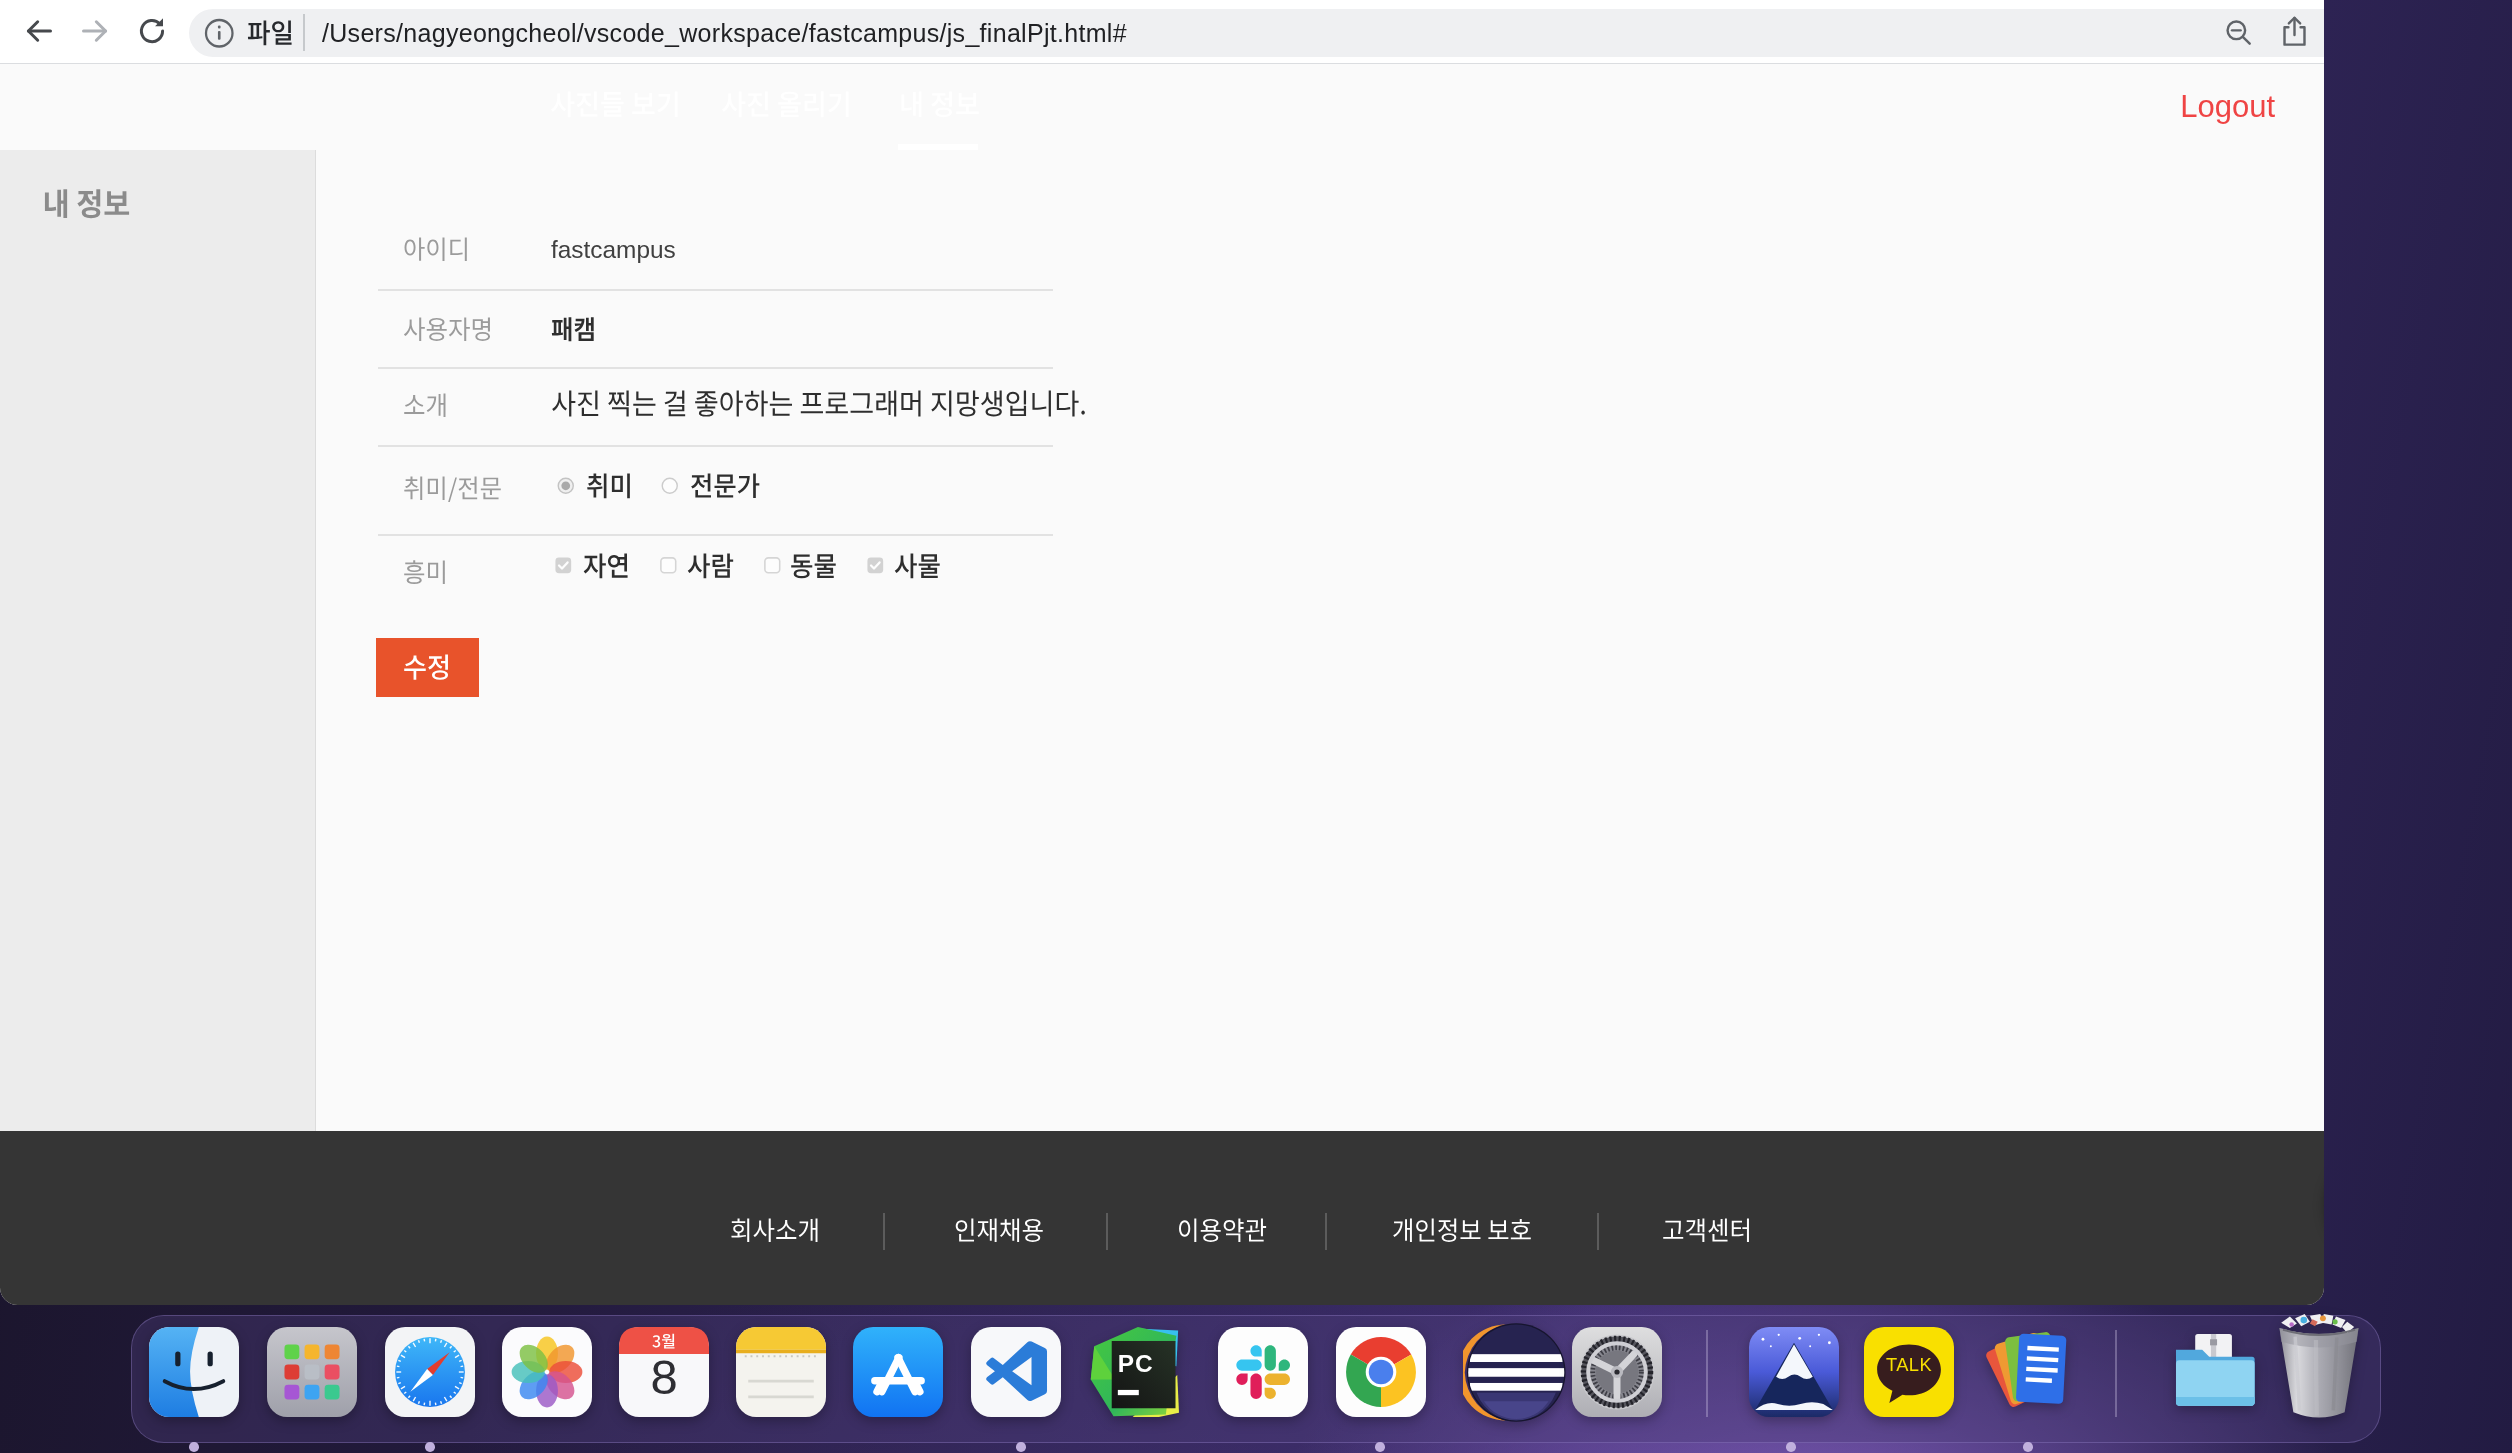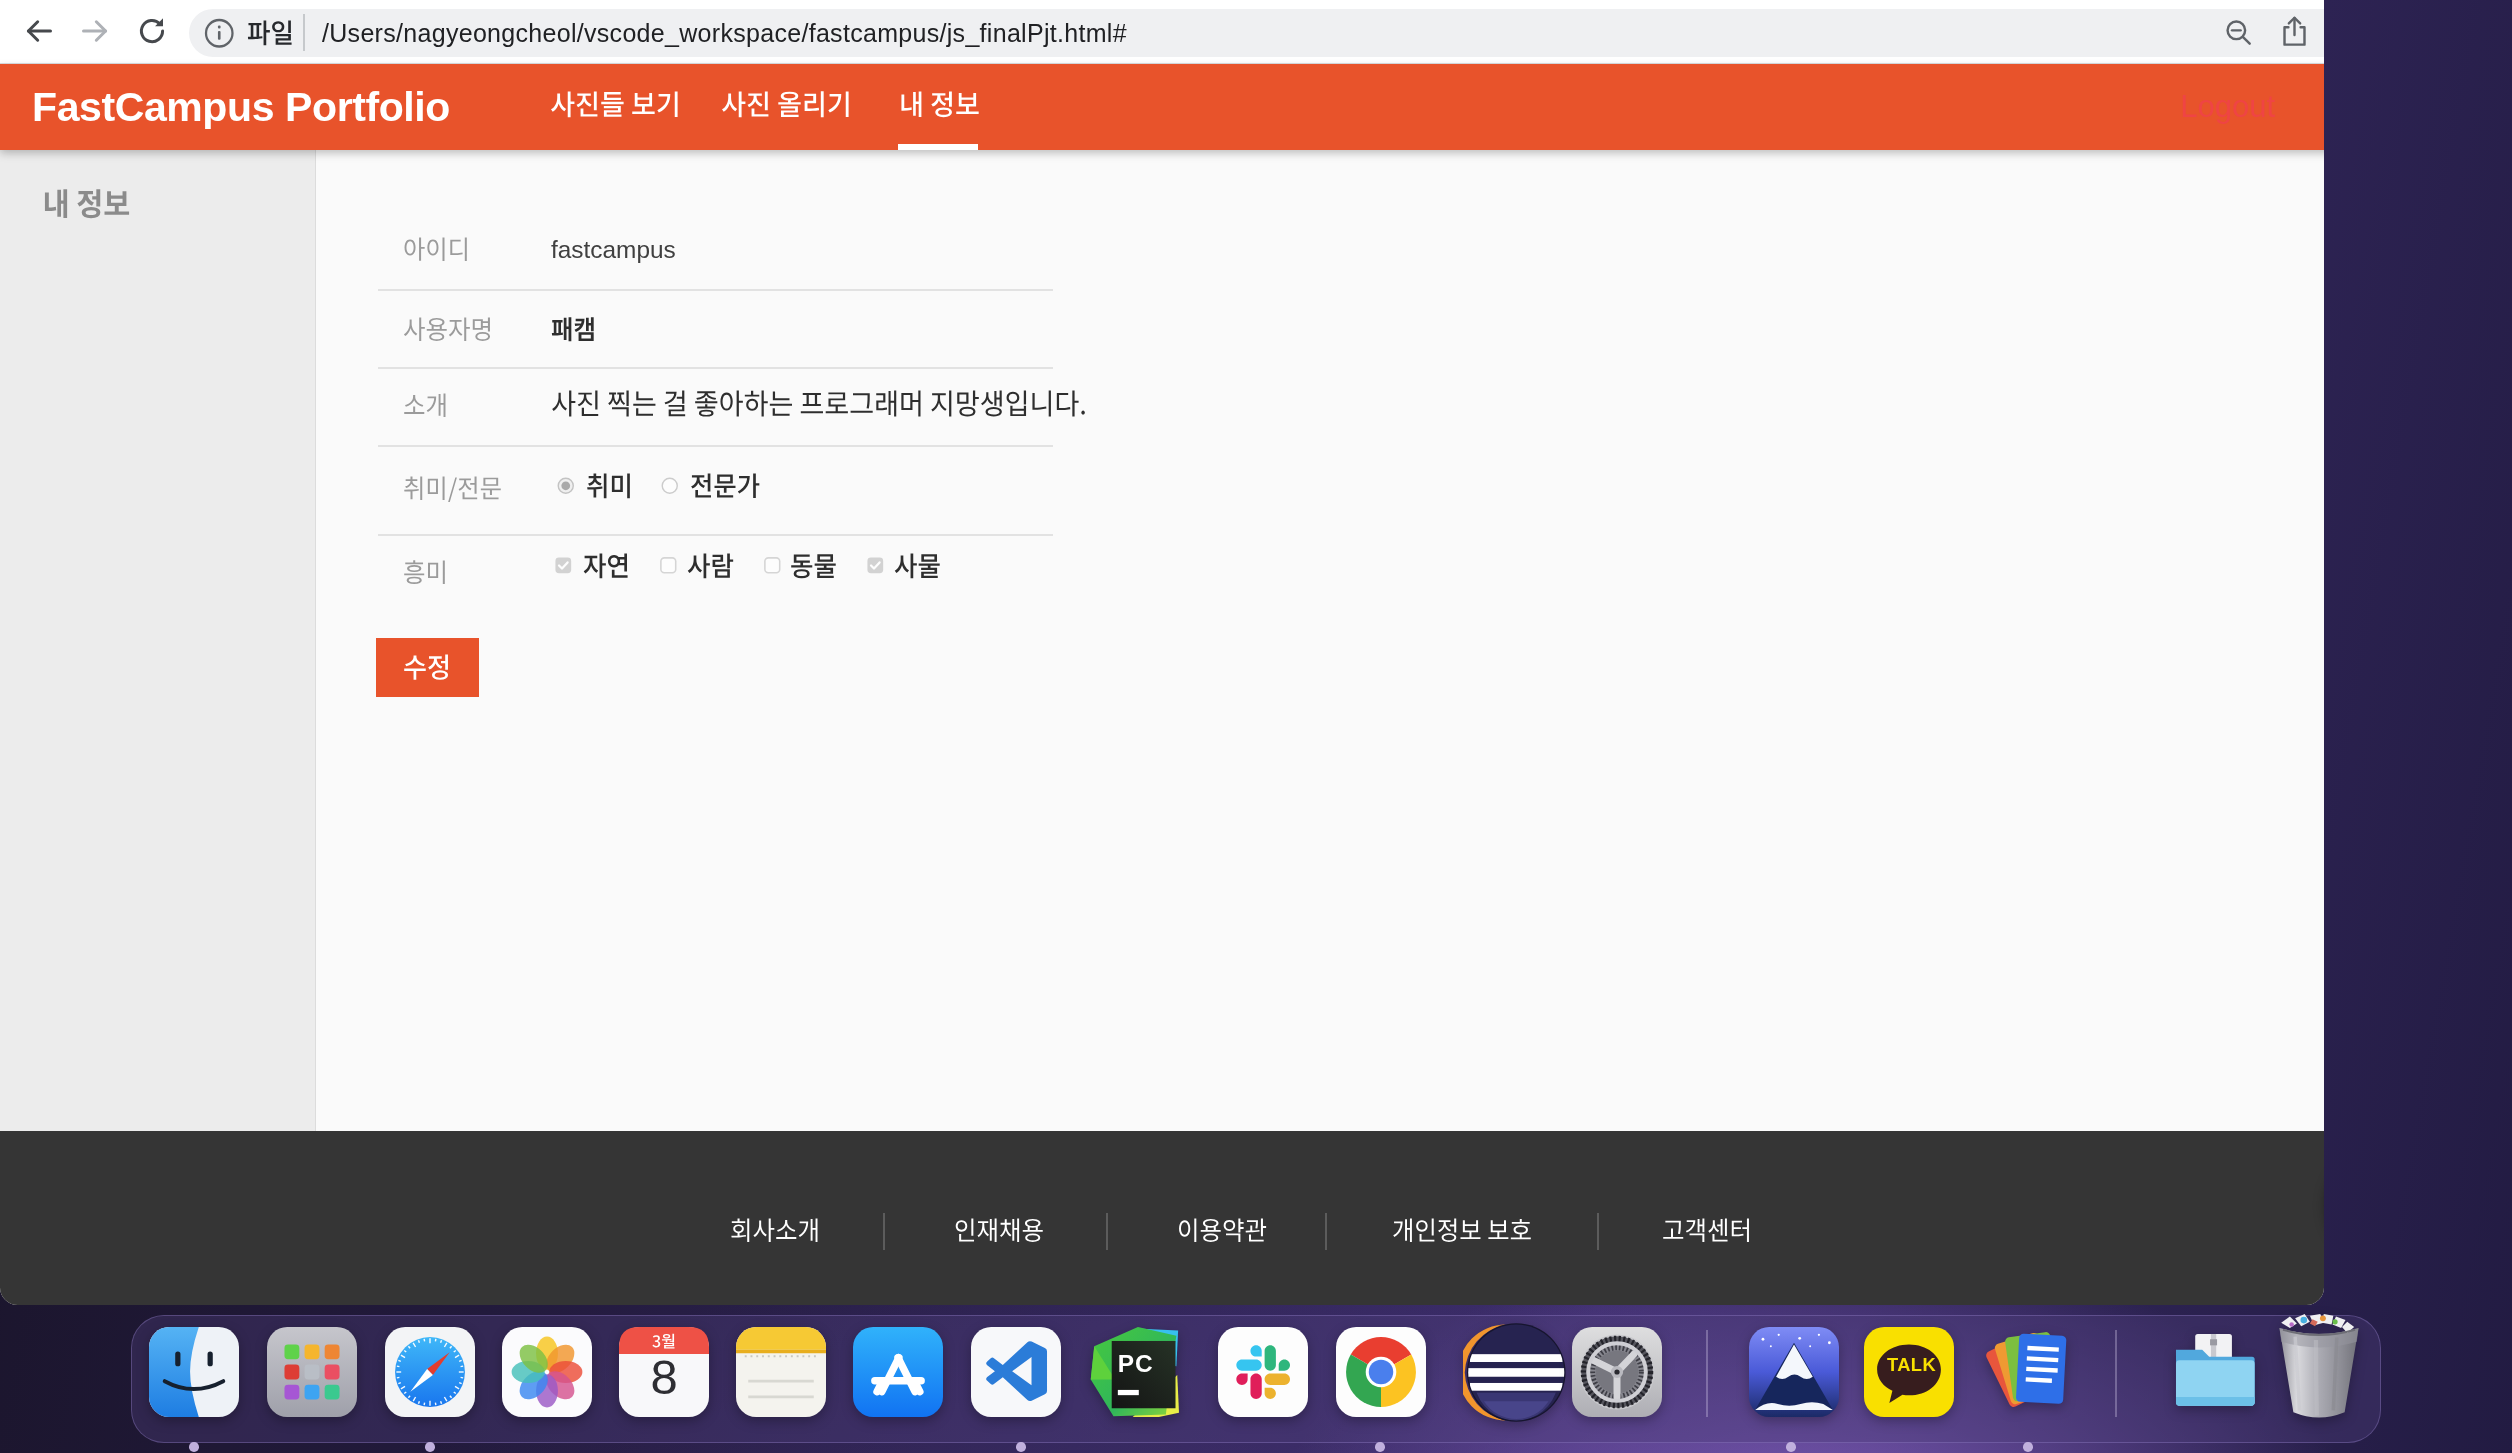--- a/index.html
+++ b/index.html
@@ -107,23 +107,20 @@
 </g>
       </svg>
 <svg class="abs" style="left:2479px;top:14px" width="12.2" height="37" viewBox="0 0 14 42">
 <g fill="#26292c">
           <circle cx="7" cy="7" r="3.3"></circle>
           <circle cx="7" cy="21" r="3.3"></circle>
           <circle cx="7" cy="35" r="3.3"></circle>
         </g>
       </svg>
 </div>
-<div class="header">
-<div class="title">FastCampus Portfolio</div>
-</div>
 <div class="k" style="left:550px;top:90px"><svg width="131" height="29" viewBox="0 -28.4 149.6 33.2">
         <path d="M8.107124389648437 -24.379884458007812H10.745836669921875V-19.550326948242187Q10.745836669921875 -16.981445952148437 10.213255950927735 -14.526049401855468Q9.680675231933593 -12.0706528515625 8.662014739990234 -9.938300747070311Q7.643354248046875 -7.805948642578125 6.190694702148438 -6.150748144531249Q4.73803515625 -4.495547646484375 2.9152374267578125 -3.527058754882812L0.94860302734375 -6.242948168945312Q2.6052412109375 -7.078608417968749 3.931421173095703 -8.483627185058593Q5.257601135253906 -9.888645952148437 6.19132192993164 -11.68763755859375Q7.125042724609375 -13.486629165039062 7.616083557128906 -15.497115092773436Q8.107124389648437 -17.50760102050781 8.107124389648437 -19.550326948242187ZM8.720922119140624 -24.379884458007812H11.342274475097657V-19.550326948242187Q11.342274475097657 -17.586266699218747 11.814095458984376 -15.658315092773435Q12.285916442871093 -13.730363486328123 13.19855746459961 -12.010037558593748Q14.111198486328124 -10.289711630859374 15.383438751220703 -8.940145703125Q16.655679016113282 -7.590579775390625 18.242877502441406 -6.769105205078125L16.25888317871094 -4.0712701123046875Q14.491885070800782 -5.025573325195312 13.101845184326173 -6.618228144531249Q11.711805297851562 -8.210882963867187 10.738404541015624 -10.271662229003905Q9.765003784179687 -12.332441494140625 9.242962951660155 -14.698210883789061Q8.720922119140624 -17.063980273437497 8.720922119140624 -19.550326948242187ZM20.11900567626953 -26.795306674804685H23.381435913085937V2.6656009960937497H20.11900567626953ZM22.651077880859376 -15.142479028320311H27.77847863769531V-12.315683935546874H22.651077880859376Z M37.187604919433596 -23.55196346191406H39.87839697265625V-20.770293349609375Q39.87839697265625 -18.038921494140624 38.9322763671875 -15.643490871582031Q37.98615576171875 -13.248060249023437 36.19993591308594 -11.45487259033203Q34.413716064453126 -9.661684931640623 31.870478637695314 -8.751227646484374L30.201443481445313 -11.409085454101561Q32.447081665039065 -12.204768417968749 33.99956219482422 -13.64138273925781Q35.55204272460937 -15.077997060546874 36.36982382202149 -16.931152614746093Q37.187604919433596 -18.784308168945312 37.187604919433596 -20.770293349609375ZM37.846042724609376 -23.55196346191406H40.502114929199216V-20.770293349609375Q40.502114929199216 -19.35689088378906 40.964015686035154 -18.012482490234373Q41.42591644287109 -16.668074096679685 42.32181719970703 -15.493248417968749Q43.21771795654297 -14.318422739257812 44.500498107910154 -13.402806936035155Q45.78327825927734 -12.4871911328125 47.425037048339846 -11.93137384765625L45.76964196777344 -9.309624682617187Q43.278484313964846 -10.1736562890625 41.51148431396484 -11.872058269042968Q39.74448431396485 -13.570460249023437 38.79526351928711 -15.86917087158203Q37.846042724609376 -18.167881494140623 37.846042724609376 -20.770293349609375ZM31.070680908203123 -24.520450385742187H46.53595916748047V-21.801981220703123H31.070680908203123ZM50.0402060546875 -26.781120996093748H53.3026362915039V-5.356997534179687H50.0402060546875ZM34.81052325439453 -0.66413927734375H54.103677124023434V2.0723842089843747H34.81052325439453ZM34.81052325439453 -7.330085927734374H38.04195349121093V0.6267456787109374H34.81052325439453Z M58.487081665039064 -14.894874096679686H84.09679772949218V-12.194459252929686H58.487081665039064ZM61.77804272460938 -19.607069663085937H81.05135803222656V-16.924709140624998H61.77804272460938ZM61.77804272460938 -26.018964956054685H80.77979772949219V-23.314681469726562H64.99211303710938V-17.36188346191406H61.77804272460938ZM61.475482421875 -10.036953100585936H80.85295727539062V-2.7171901123046873H64.73047296142578V0.4655496142578125H61.533762573242186V-5.1648444580078126H77.65624688720703V-7.444864184570312H61.475482421875ZM61.533762573242186 -0.2695219921875H81.66143780517578V2.3586755664062498H61.533762573242186Z M93.96472174072265 -3.71146470703125H119.62899810791015V-0.938832578125H93.96472174072265ZM105.12968469238281 -10.439311606445312H108.36111492919922V-2.9892898876953122H105.12968469238281ZM96.84152325439453 -24.82350717285156H100.06923364257813V-19.886914594726562H113.45876635742187V-24.82350717285156H116.67283666992188V-9.638471108398436H96.84152325439453ZM100.06923364257813 -17.190368393554685V-12.3569402734375H113.45876635742187V-17.190368393554685Z M142.6272858276367 -26.81336099609375H145.87607598876951V2.6475466748046874H142.6272858276367ZM134.29572741699218 -23.69381828125H137.5097977294922Q137.5097977294922 -20.413077534179685 136.82531719970703 -17.40573135742187Q136.14083666992187 -14.39838518066406 134.61749621582032 -11.71408344970703Q133.09415576171875 -9.02978171875 130.5874962158203 -6.7413871484375Q128.08083666992187 -4.4529925781249995 124.4228385620117 -2.6101550439453125L122.7054434814453 -5.3002528515625Q126.80860302734374 -7.353295815429687 129.36424404907225 -9.995042478027344Q131.91988507080077 -12.636789140625 133.10780624389648 -15.913018767089842Q134.29572741699218 -19.189248393554685 134.29572741699218 -23.109631606445312ZM124.10664196777343 -23.69381828125H135.7589221191406V-20.975349116210936H124.10664196777343Z" fill="#ffffff"></path>
       </svg></div>
 <div class="k" style="left:721px;top:90px"><svg width="131" height="29" viewBox="0 -28.4 149.6 33.2">
         <path d="M8.107124389648437 -24.379884458007812H10.745836669921875V-19.550326948242187Q10.745836669921875 -16.981445952148437 10.213255950927735 -14.526049401855468Q9.680675231933593 -12.0706528515625 8.662014739990234 -9.938300747070311Q7.643354248046875 -7.805948642578125 6.190694702148438 -6.150748144531249Q4.73803515625 -4.495547646484375 2.9152374267578125 -3.527058754882812L0.94860302734375 -6.242948168945312Q2.6052412109375 -7.078608417968749 3.931421173095703 -8.483627185058593Q5.257601135253906 -9.888645952148437 6.19132192993164 -11.68763755859375Q7.125042724609375 -13.486629165039062 7.616083557128906 -15.497115092773436Q8.107124389648437 -17.50760102050781 8.107124389648437 -19.550326948242187ZM8.720922119140624 -24.379884458007812H11.342274475097657V-19.550326948242187Q11.342274475097657 -17.586266699218747 11.814095458984376 -15.658315092773435Q12.285916442871093 -13.730363486328123 13.19855746459961 -12.010037558593748Q14.111198486328124 -10.289711630859374 15.383438751220703 -8.940145703125Q16.655679016113282 -7.590579775390625 18.242877502441406 -6.769105205078125L16.25888317871094 -4.0712701123046875Q14.491885070800782 -5.025573325195312 13.101845184326173 -6.618228144531249Q11.711805297851562 -8.210882963867187 10.738404541015624 -10.271662229003905Q9.765003784179687 -12.332441494140625 9.242962951660155 -14.698210883789061Q8.720922119140624 -17.063980273437497 8.720922119140624 -19.550326948242187ZM20.11900567626953 -26.795306674804685H23.381435913085937V2.6656009960937497H20.11900567626953ZM22.651077880859376 -15.142479028320311H27.77847863769531V-12.315683935546874H22.651077880859376Z M37.187604919433596 -23.55196346191406H39.87839697265625V-20.770293349609375Q39.87839697265625 -18.038921494140624 38.9322763671875 -15.643490871582031Q37.98615576171875 -13.248060249023437 36.19993591308594 -11.45487259033203Q34.413716064453126 -9.661684931640623 31.870478637695314 -8.751227646484374L30.201443481445313 -11.409085454101561Q32.447081665039065 -12.204768417968749 33.99956219482422 -13.64138273925781Q35.55204272460937 -15.077997060546874 36.36982382202149 -16.931152614746093Q37.187604919433596 -18.784308168945312 37.187604919433596 -20.770293349609375ZM37.846042724609376 -23.55196346191406H40.502114929199216V-20.770293349609375Q40.502114929199216 -19.35689088378906 40.964015686035154 -18.012482490234373Q41.42591644287109 -16.668074096679685 42.32181719970703 -15.493248417968749Q43.21771795654297 -14.318422739257812 44.500498107910154 -13.402806936035155Q45.78327825927734 -12.4871911328125 47.425037048339846 -11.93137384765625L45.76964196777344 -9.309624682617187Q43.278484313964846 -10.1736562890625 41.51148431396484 -11.872058269042968Q39.74448431396485 -13.570460249023437 38.79526351928711 -15.86917087158203Q37.846042724609376 -18.167881494140623 37.846042724609376 -20.770293349609375ZM31.070680908203123 -24.520450385742187H46.53595916748047V-21.801981220703123H31.070680908203123ZM50.0402060546875 -26.781120996093748H53.3026362915039V-5.356997534179687H50.0402060546875ZM34.81052325439453 -0.66413927734375H54.103677124023434V2.0723842089843747H34.81052325439453ZM34.81052325439453 -7.330085927734374H38.04195349121093V0.6267456787109374H34.81052325439453Z M76.57496484375 -17.250975815429687H79.8063950805664V-13.313827172851562H76.57496484375ZM78.24275973510743 -26.48451260253906Q83.00435803222656 -26.48451260253906 85.66663723754883 -25.178792602539062Q88.32891644287109 -23.87307260253906 88.32891644287109 -21.433149638671875Q88.32891644287109 -18.979040996093747 85.66663723754883 -17.664293835449214Q83.00435803222656 -16.349546674804685 78.24275973510743 -16.349546674804685Q73.48116143798828 -16.349546674804685 70.8102022705078 -17.664293835449214Q68.13924310302734 -18.979040996093747 68.13924310302734 -21.433149638671875Q68.13924310302734 -23.87307260253906 70.8102022705078 -25.178792602539062Q73.48116143798828 -26.48451260253906 78.24275973510743 -26.48451260253906ZM78.22728675908628 -23.978826650390623Q76.04919848632812 -23.978826650390623 74.54693685913085 -23.68673134521484Q73.0446752319336 -23.39463604003906 72.2752540588379 -22.834948144531246Q71.5058328857422 -22.275260249023436 71.5058328857422 -21.433149638671875Q71.5058328857422 -20.59103902832031 72.2752540588379 -20.0152311328125Q73.0446752319336 -19.439423237304688 74.54693685913085 -19.15635509277344Q76.04919848632812 -18.873286948242185 78.22728675908628 -18.873286948242185Q80.4326011352539 -18.873286948242185 81.92804272460938 -19.15635509277344Q83.42348431396485 -19.439423237304688 84.19290548706056 -20.0152311328125Q84.96232666015625 -20.59103902832031 84.96232666015625 -21.433149638671875Q84.96232666015625 -22.275260249023436 84.19290548706056 -22.834948144531246Q83.42348431396485 -23.39463604003906 81.92804272460938 -23.68673134521484Q80.4326011352539 -23.978826650390623 78.22728675908628 -23.978826650390623ZM65.42736181640625 -14.417722490234373H91.03707788085937V-11.717307646484374H65.42736181640625ZM68.450482421875 -9.666838530273436H87.82795727539062V-2.586941220703125H71.70547296142578V0.562267646484375H68.5087625732422V-4.998486923828125H84.63124688720703V-7.110858256835937H68.450482421875ZM68.5087625732422 -0.19730470703125H88.63643780517577V2.3947842089843747H68.5087625732422Z M114.0899259033203 -26.83141531738281H117.33871606445312V2.7017096386718746H114.0899259033203ZM95.54820227050782 -7.087636562499999H97.96868090820313Q100.41643969726562 -7.087636562499999 102.65401947021483 -7.168236562499999Q104.89159924316405 -7.248836562499999 107.1242198486328 -7.472582241210937Q109.35684045410156 -7.696327919921875 111.74136181640625 -8.097393598632811L112.07368090820313 -5.357001469726562Q108.41939886474609 -4.712201469726562 105.06953894042968 -4.5045757910156246Q101.71967901611328 -4.296950112304687 97.96868090820313 -4.296950112304687H95.54820227050782ZM95.48992211914062 -24.182575815429686H108.70955841064453V-13.27256689941406H98.83171228027344V-6.032746674804687H95.54820227050782V-15.97298174316406H105.4086884765625V-21.446052329101562H95.48992211914062Z M142.6272858276367 -26.81336099609375H145.87607598876951V2.6475466748046874H142.6272858276367ZM134.29572741699218 -23.69381828125H137.5097977294922Q137.5097977294922 -20.413077534179685 136.82531719970703 -17.40573135742187Q136.14083666992187 -14.39838518066406 134.61749621582032 -11.71408344970703Q133.09415576171875 -9.02978171875 130.5874962158203 -6.7413871484375Q128.08083666992187 -4.4529925781249995 124.4228385620117 -2.6101550439453125L122.7054434814453 -5.3002528515625Q126.80860302734374 -7.353295815429687 129.36424404907225 -9.995042478027344Q131.91988507080077 -12.636789140625 133.10780624389648 -15.913018767089842Q134.29572741699218 -19.189248393554685 134.29572741699218 -23.109631606445312ZM124.10664196777343 -23.69381828125H135.7589221191406V-20.975349116210936H124.10664196777343Z" fill="#ffffff"></path>
       </svg></div>
 <div class="k" style="left:899px;top:90px"><svg width="81" height="29" viewBox="0 -28.4 92.5 33.2">
         <path d="M22.426645751953124 -26.81336099609375H25.532836669921874V2.6475466748046874H22.426645751953124ZM18.138719848632814 -15.099921992187499H23.267363708496095V-12.349212827148436H18.138719848632814ZM16.046846130371094 -26.220144208984372H19.08731719970703V1.194166923828125H16.046846130371094ZM2.677163330078125 -23.380444458007812H5.922233642578125V-6.37449185546875H2.677163330078125ZM2.677163330078125 -7.6847219921875H4.553282043457031Q6.691042724609375 -7.6847219921875 9.098502838134765 -7.851080510253906Q11.505962951660155 -8.017439028320313 14.222803405761718 -8.575836064453124L14.547682800292968 -5.662638007812499Q11.720482421875 -5.104240971679687 9.24544253540039 -4.93788245361328Q6.770402648925781 -4.771523935546875 4.553282043457031 -4.771523935546875H2.677163330078125Z M52.141998107910155 -19.402027670898438H58.08780340576172V-16.629395541992185H52.141998107910155ZM57.136725524902346 -26.795306674804685H60.399155761718745V-9.267065678710937H57.136725524902346ZM50.959038940429686 -8.481697783203124Q53.92635803222656 -8.481697783203124 56.059777313232416 -7.822067658691406Q58.19319659423828 -7.162437534179687 59.34949621582031 -5.918618767089843Q60.505795837402346 -4.674799999999999 60.505795837402346 -2.9041797509765623Q60.505795837402346 -0.25147357421875 57.95015670776367 1.203839514160156Q55.394517578125 2.6591526025390624 50.959038940429686 2.6591526025390624Q46.523560302734374 2.6591526025390624 43.961101135253905 1.203839514160156Q41.398641967773436 -0.25147357421875 41.398641967773436 -2.9041797509765623Q41.398641967773436 -4.674799999999999 42.554941589355465 -5.918618767089843Q43.7112412109375 -7.162437534179687 45.86016049194336 -7.822067658691406Q48.009079772949214 -8.481697783203124 50.959038940429686 -8.481697783203124ZM50.959038940429686 -5.885740224609375Q48.95023742675781 -5.885740224609375 47.539115875244136 -5.541416276855468Q46.12799432373046 -5.1970923291015625 45.37903326416015 -4.541974309082031Q44.63007220458984 -3.8868562890624996 44.63007220458984 -2.9041797509765623Q44.63007220458984 -1.953743212890625 45.37903326416015 -1.2895980322265626Q46.12799432373046 -0.6254528515625 47.539115875244136 -0.28112890380859373Q48.95023742675781 0.0631950439453125 50.959038940429686 0.0631950439453125Q52.96784045410156 0.0631950439453125 54.37214196777344 -0.28112890380859373Q55.77644348144531 -0.6254528515625 56.525404541015625 -1.2895980322265626Q57.27436560058594 -1.953743212890625 57.27436560058594 -2.9041797509765623Q57.27436560058594 -3.8868562890624996 56.525404541015625 -4.541974309082031Q55.77644348144531 -5.1970923291015625 54.37214196777344 -5.541416276855468Q52.96784045410156 -5.885740224609375 50.959038940429686 -5.885740224609375ZM43.835244995117186 -23.839543710937498H46.49131719970703V-21.688487919921872Q46.49131719970703 -18.93906174316406 45.55573648071289 -16.493336799316406Q44.62015576171875 -14.04761185546875 42.849435913085934 -12.204129875488281Q41.07871606445312 -10.360647895507812 38.56647863769531 -9.417950610351562L36.91480340576172 -12.093862739257812Q38.57392211914062 -12.696105703125 39.86042211914062 -13.706507185058593Q41.146922119140626 -14.716908666992186 42.03600283813476 -15.997481506347654Q42.9250835571289 -17.278054345703122 43.38016427612304 -18.73530273925781Q43.835244995117186 -20.192551132812497 43.835244995117186 -21.688487919921872ZM44.49740264892578 -23.839543710937498H47.11875500488281V-21.70267359863281Q47.11875500488281 -19.884336811523436 47.890036102294914 -18.142086936035156Q48.66131719970703 -16.399837060546872 50.15861776733398 -15.02770273925781Q51.65591833496093 -13.655568417968748 53.783756896972655 -12.8740711328125L52.17052136230468 -10.216213325195312Q49.724003784179686 -11.112484931640624 48.00846389770508 -12.841192590332032Q46.29292401123047 -14.569900249023437 45.39516333007812 -16.87054519287109Q44.49740264892578 -19.17119013671875 44.49740264892578 -21.70267359863281ZM37.84852136230469 -24.81447902832031H53.01619848632812V-22.09600986328125H37.84852136230469Z M65.44472174072266 -3.71146470703125H91.10899810791015V-0.938832578125H65.44472174072266ZM76.60968469238281 -10.439311606445312H79.84111492919922V-2.9892898876953122H76.60968469238281ZM68.32152325439453 -24.82350717285156H71.54923364257813V-19.886914594726562H84.93876635742188V-24.82350717285156H88.15283666992187V-9.638471108398436H68.32152325439453ZM71.54923364257813 -17.190368393554685V-12.3569402734375H84.93876635742188V-17.190368393554685Z" fill="#ffffff"></path>
       </svg></div>
 <div class="logout">Logout</div>
@@ -493,21 +490,21 @@
     </g>
 <path d="M51.5 18 L96 95 H7 Z" fill="#16265c"></path>
 <path d="M51.5 18 L73 55 Q66 60 59 55 T45 55 T31 55 L51.5 18 Z" fill="#f4f7fc" transform="translate(0 2)"></path>
 <path d="M7 95 Q20 84 33 88 T59 88 T85 88 L96 95 Z" fill="#f4f7fc"></path>
   </svg>
 <svg class="ic" style="left:1864px" width="90" height="90" viewBox="0 0 103 103">
     <rect width="103" height="103" rx="23" ry="23" fill="#f9e000"></rect>
 <path d="M51.5 20 C31 20 15 32.5 15 48.5 C15 59 22 68 32.5 73 L29 87 L44 77.5 C46.5 78 49 78.2 51.5 78.2 C72 78.2 88 65.5 88 48.5 C88 32.5 72 20 51.5 20 Z" fill="#371d1e"></path>
   </svg>
 
-<div class="abs" style="left:1882px;top:1354px;width:54px;text-align:right;font-size:18.3px;font-weight:bold;color:#f9e000;letter-spacing:0.4px">TALK</div>
+<div class="abs" style="left:1882px;top:1354px;width:54px;text-align:center;font-size:18.3px;font-weight:normal;color:#f9e000;letter-spacing:0.4px">TALK</div>
 <svg class="ic" style="left:1986px" width="90" height="90" viewBox="0 0 103 103">
     <g>
 <rect x="28" y="18" width="52" height="70" rx="5" fill="#e8563c" transform="rotate(-26 40 88)"></rect>
 <rect x="30" y="14" width="52" height="72" rx="5" fill="#ef9a32" transform="rotate(-17 42 88)"></rect>
 <rect x="32" y="10" width="52" height="74" rx="5" fill="#7cbf3f" transform="rotate(-8 44 88)"></rect>
 <rect x="34" y="8" width="54" height="78" rx="5" fill="#2e6fe8" transform="rotate(3 46 88)"></rect>
 <g stroke="#fff" stroke-width="5" transform="rotate(3 46 88)">
 <path d="M44 24 h36"></path>
         <path d="M44 36 h36"></path>
         <path d="M44 48 h36"></path>

